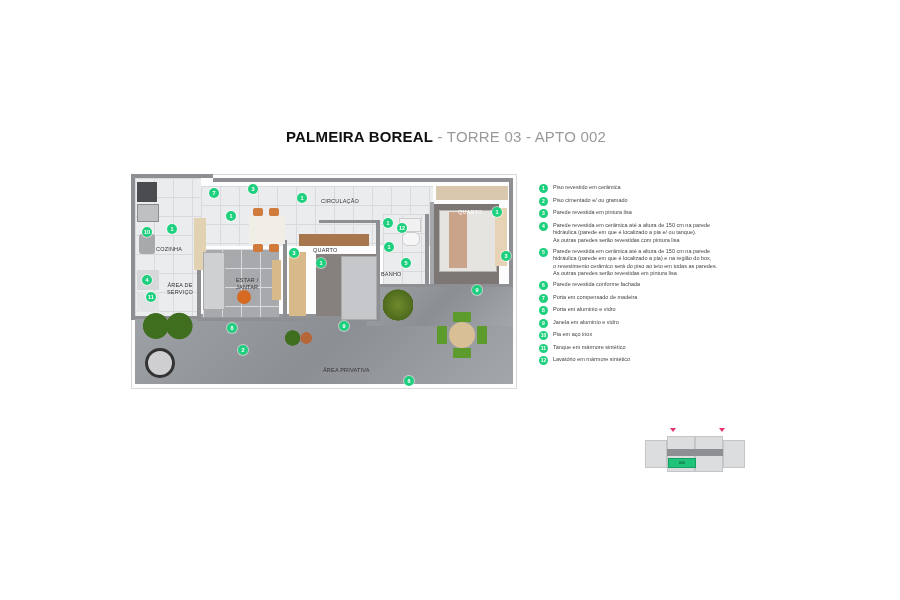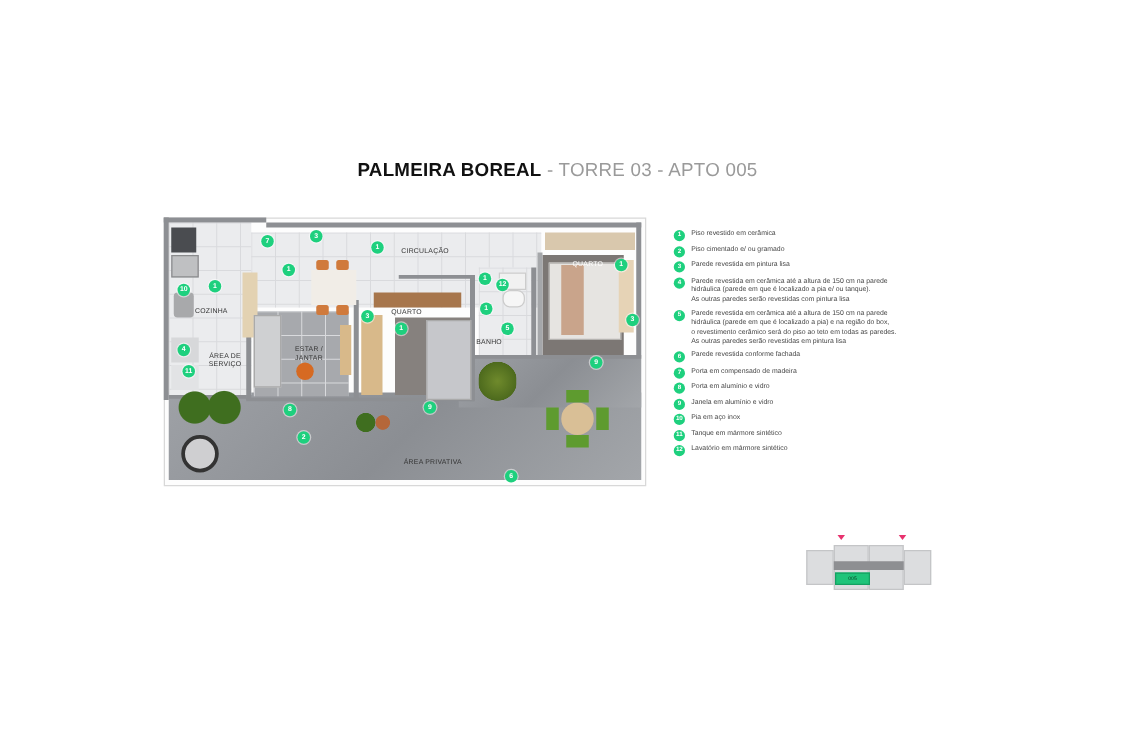--- a/index.html
+++ b/index.html
@@ -31,21 +31,21 @@
   .keyplan { position:absolute; left:645px; top:436px; width:112px; height:36px; }
   .kp-block { position:absolute; background:#dcdddf; border:1px solid #c4c5c7; box-sizing:border-box; }
   .kp-arrow { position:absolute; width:0; height:0; border-left:3.5px solid transparent; border-right:3.5px solid transparent; border-top:4px solid #e8326e; }
   .kp-unit { position:absolute; background:#1fc47a; border:1px solid #15a062; box-sizing:border-box; font-size:4px; color:#0b3b22; text-align:center; line-height:8px; }
   .kp-bar { position:absolute; background:#8e8f92; }
 </style>
 </head>
 <body>
 
 <div class="title">
-  <span class="bold">PALMEIRA BOREAL</span><span class="light"> - </span><span class="light">TORRE 03</span><span class="light"> - </span><span class="light">APTO 005</span>
+  <span class="bold">PALMEIRA BOREAL</span><span class="light"> - </span><span class="light">TORRE 03</span><span class="light"> - </span><span class="light">APTO 002</span>
 </div>
 
 <div class="plan">
   <div class="plan-border"></div>
 
   <div class="floor-concrete" style="left:4px; top:140px; width:378px; height:70px;"></div>
   <div class="floor-concrete" style="left:236px; top:112px; width:146px; height:40px;"></div>
 
   <div class="floor-tile" style="left:4px; top:4px; width:66px; height:138px;"></div>
   <div class="floor-tile" style="left:70px; top:12px; width:232px; height:60px;"></div>

